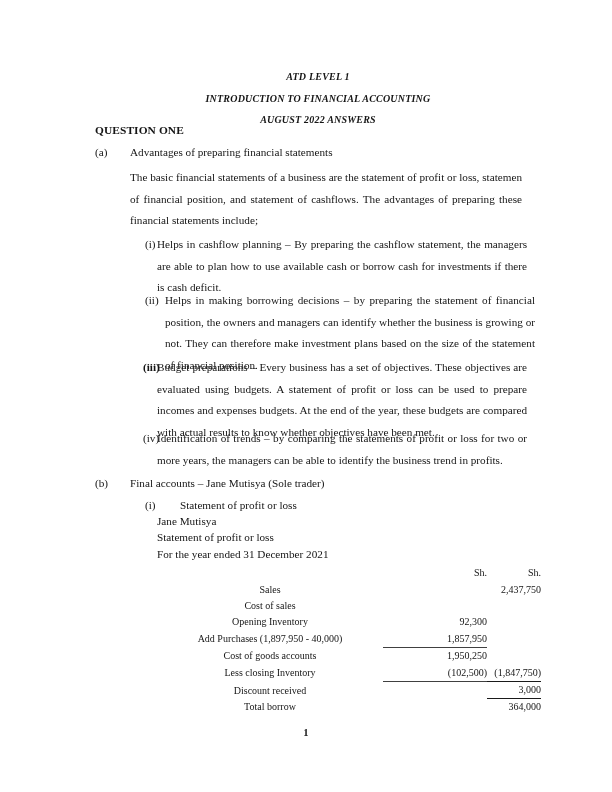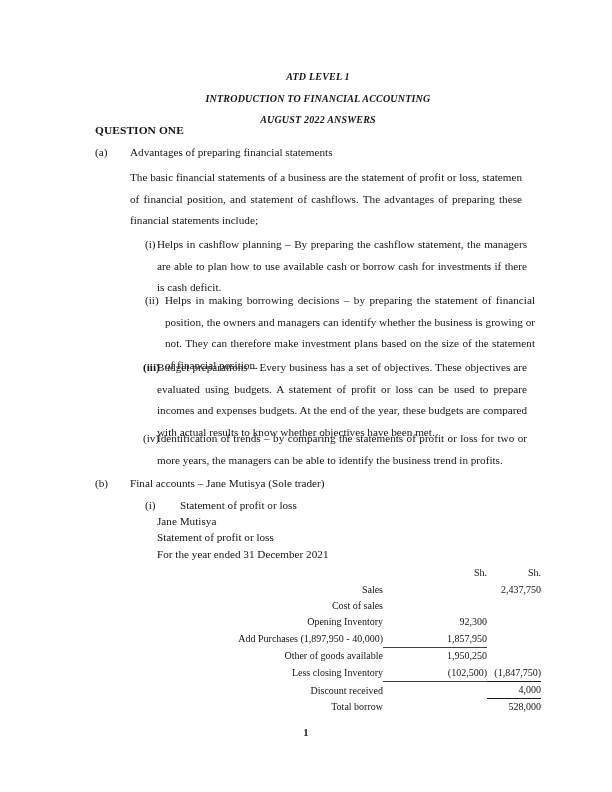--- a/index.html
+++ b/index.html
@@ -78,21 +78,21 @@
     width: 384px;
     table-layout: fixed;
   }
   .stmt-table td {
     font-size: 10px;
     line-height: 16.4px;
     padding: 0;
     vertical-align: bottom;
     white-space: nowrap;
   }
-  .c-label { width: 226px; text-align: right; margin-top: 8px; }
+  .c-label { width: 226px; text-align: center; margin-top: 8px; }
   .c-num1  { width: 104px; text-align: right; padding-right: 10px; }
   .c-num2  { width: 54px;  text-align: right; }
   .rule-1 { border-bottom: 1px solid #404040; }
   .rule-2 { border-bottom: 1px solid #1a1a1a; }
   .bold { font-weight: bold; }
 
   
   .page-number {
     position: absolute;
     left: 0;
@@ -167,38 +167,38 @@
             <td class="c-label">Opening Inventory</td>
             <td class="c-num1">92,300</td>
             <td class="c-num2"></td>
           </tr>
           <tr>
             <td class="c-label">Add Purchases (1,897,950 - 40,000)</td>
             <td class="c-num1 rule-1">1,857,950</td>
             <td class="c-num2"></td>
           </tr>
           <tr>
-            <td class="c-label">Other of goods available</td>
+            <td class="c-label">Cost of goods accounts</td>
             <td class="c-num1">1,950,250</td>
             <td class="c-num2"></td>
           </tr>
           <tr>
             <td class="c-label">Less closing Inventory</td>
             <td class="c-num1 rule-1">(102,500)</td>
             <td class="c-num2 rule-2">(1,847,750)</td>
           </tr>
           <tr>
             <td class="c-label">Discount received</td>
             <td class="c-num1"></td>
-            <td class="c-num2 rule-2">4,000</td>
+            <td class="c-num2 rule-2">3,000</td>
           </tr>
           <tr>
             <td class="c-label">Total borrow</td>
             <td class="c-num1"></td>
-            <td class="c-num2">528,000</td>
+            <td class="c-num2">364,000</td>
           </tr>
         </tbody>
     </table>
   </div>
 
   <div class="page-number">1</div>
 
 </div>
 
 </body></html>

